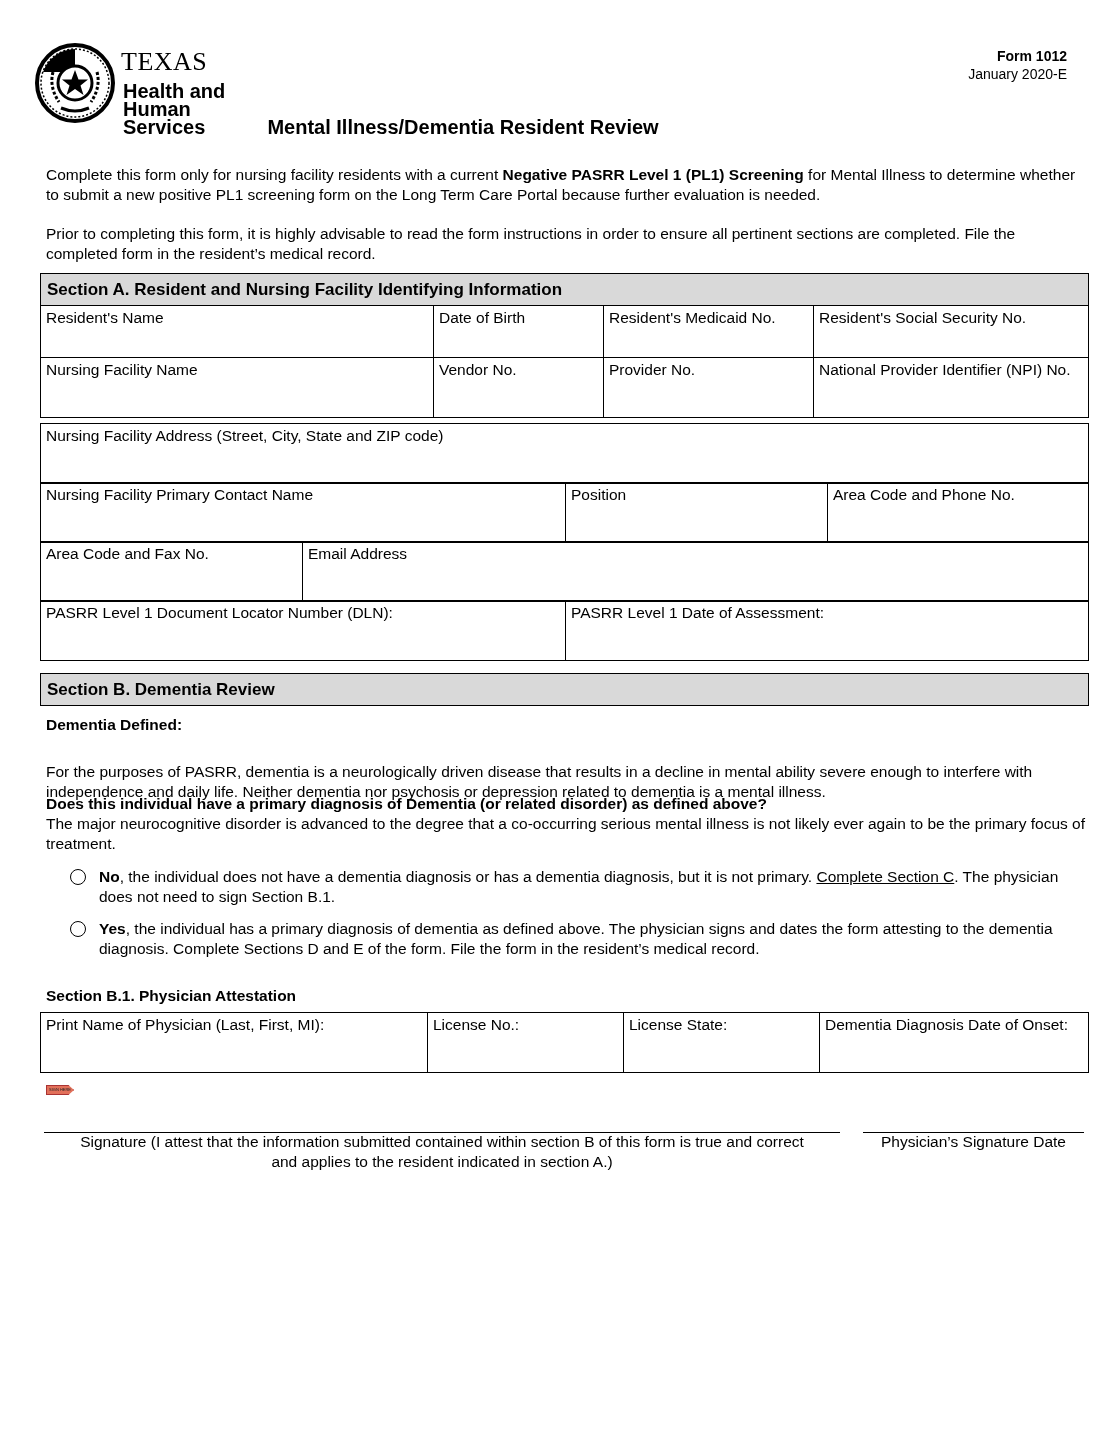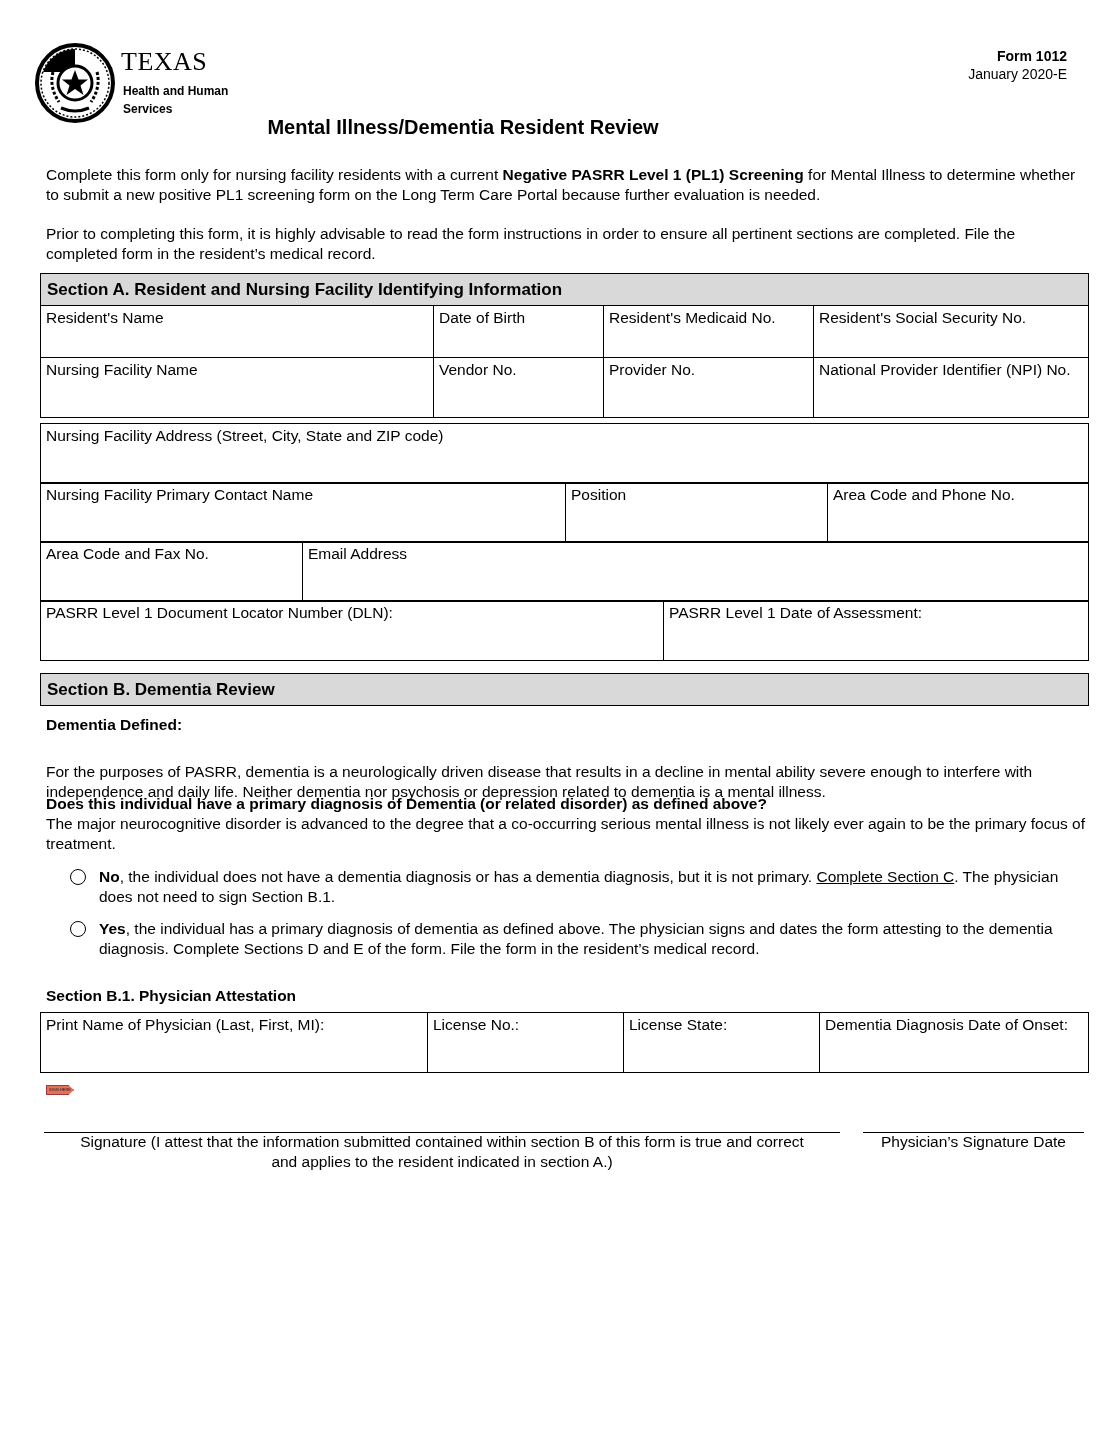--- a/index.html
+++ b/index.html
@@ -1,20 +1,20 @@
 <!DOCTYPE html>
 <html><head>
 <meta charset="utf-8">
 <style>
   html, body { margin:0; padding:0; background:#fff; }
   body { width:1113px; height:1440px; position:relative; font-family:"Liberation Sans", sans-serif; color:#000; font-size:15.5px; overflow:hidden; }
   .abs { position:absolute; }
   .logo { left:35px; top:42px; width:220px; height:82px; }
   .logo-text-1 { position:absolute; left:86px; top:4px; font-family:"Liberation Serif", serif; font-size:26px; letter-spacing:0.5px; line-height:32px; }
-  .logo-text-2 { position:absolute; left:88px; top:40px; font-size:12px; font-weight:bold; line-height:18px; }
+  .logo-text-2 { position:absolute; left:88px; top:40px; font-size:20px; font-weight:bold; line-height:18px; }
   .form-id { right:46px; top:47px; text-align:right; font-size:14px; line-height:18px; }
   .form-id b { font-weight:bold; }
   .title { left:0; width:926px; top:116px; text-align:center; font-size:20px; font-weight:bold; }
   .para { left:46px; width:1040px; line-height:19.5px; font-size:15.5px; }
   table.grid { position:absolute; left:40px; width:1049px; border-collapse:collapse; }
   table.grid td { border:1px solid #000; vertical-align:top; padding:3px 5px; font-size:15.5px; height:52px; box-sizing:border-box; }
   .sect-head { position:absolute; left:40px; width:1049px; height:33px; background:#d9d9d9; border:1px solid #000; box-sizing:border-box; font-weight:bold; font-size:17px; padding:6px 6px; }
   .radio { position:absolute; width:16px; height:16px; border:1.3px solid #000; border-radius:50%; box-sizing:border-box; }
   .opt-text { position:absolute; left:99px; width:980px; line-height:19.5px; }
   .sig-line { position:absolute; border-top:1px solid #000; }
@@ -95,21 +95,21 @@
       <tr>
     <td style="width:262px;height:60px;">Area Code and Fax No.</td>
     <td style="height:60px;">Email Address</td>
   </tr>
 </tbody>
   </table>
 
 <table class="grid" style="top:600px;">
   <tbody>
       <tr>
-    <td style="width:623px;height:60px;">PASRR Level 1 Document Locator Number (DLN):</td>
+    <td style="width:525px;height:60px;">PASRR Level 1 Document Locator Number (DLN):</td>
     <td style="height:60px;">PASRR Level 1 Date of Assessment:</td>
   </tr>
 </tbody>
   </table>
 
 <div class="sect-head" style="top:673px;">Section B. Dementia Review</div>
 
 <div class="abs para" style="top:715px;font-weight:bold;">Dementia Defined:</div>
 <div class="abs para" style="top:762px;">For the purposes of PASRR, dementia is a neurologically driven disease that results in a decline in mental ability severe enough to interfere with independence and daily life. Neither dementia nor psychosis or depression related to dementia is a mental illness.</div>
 

